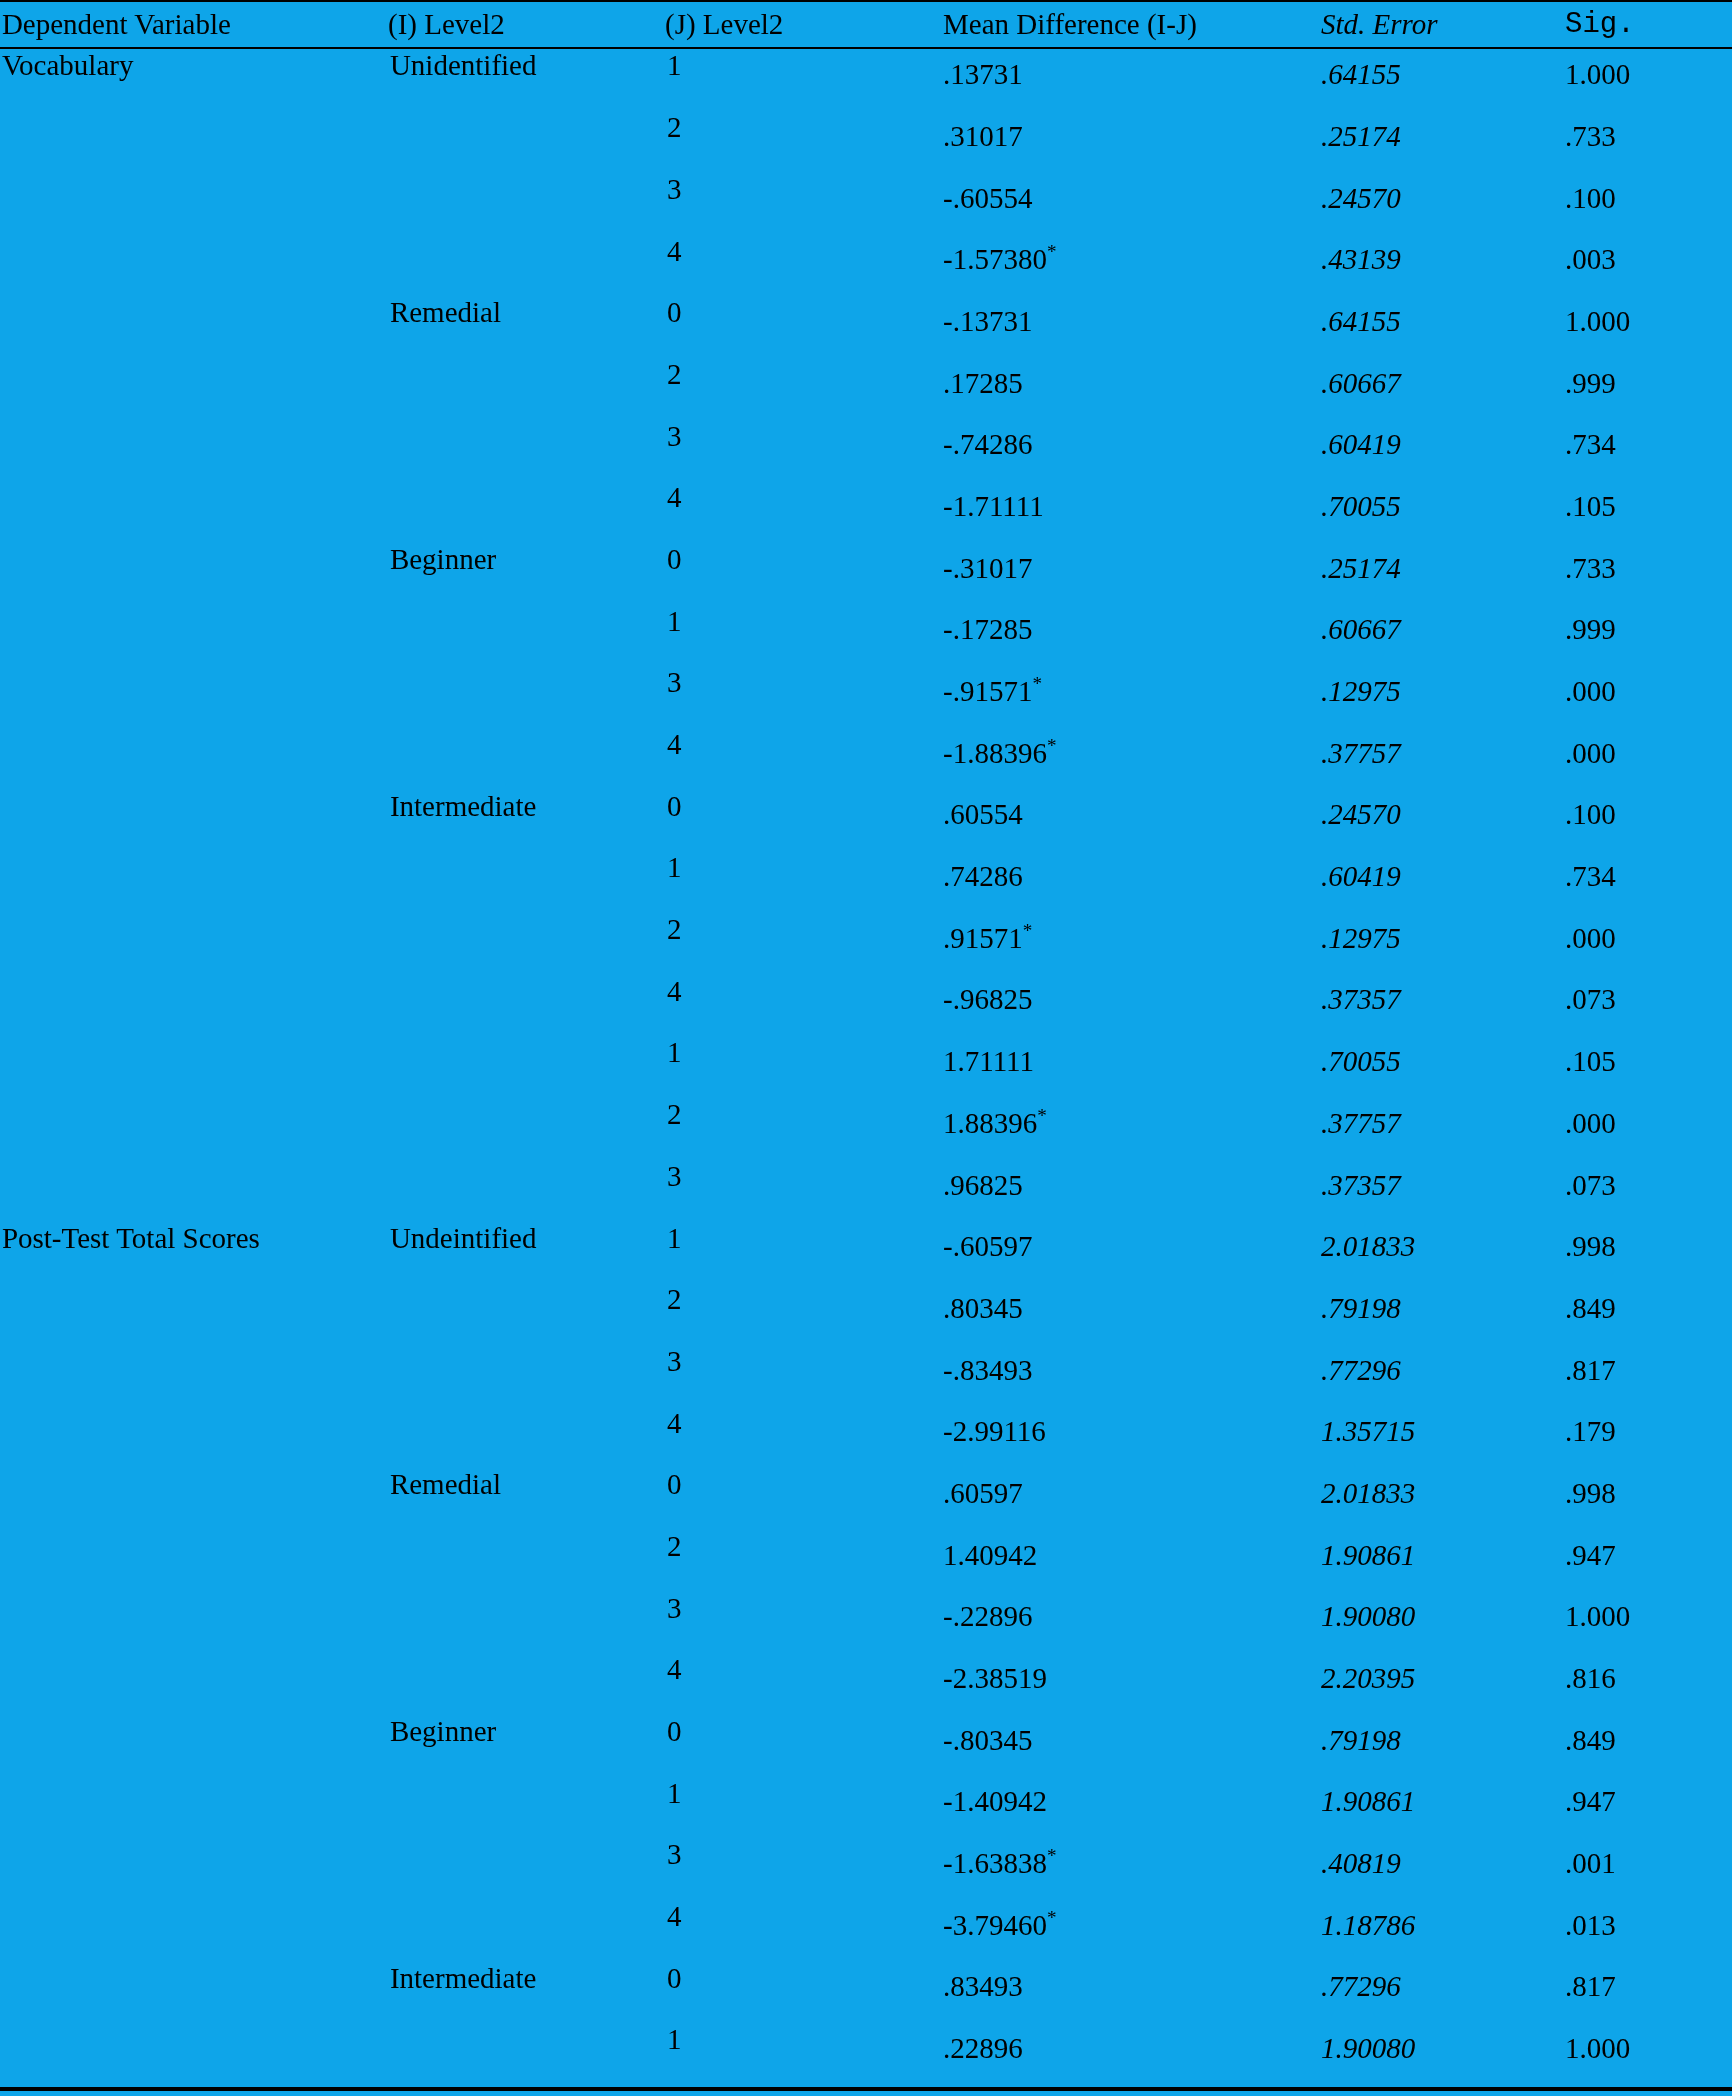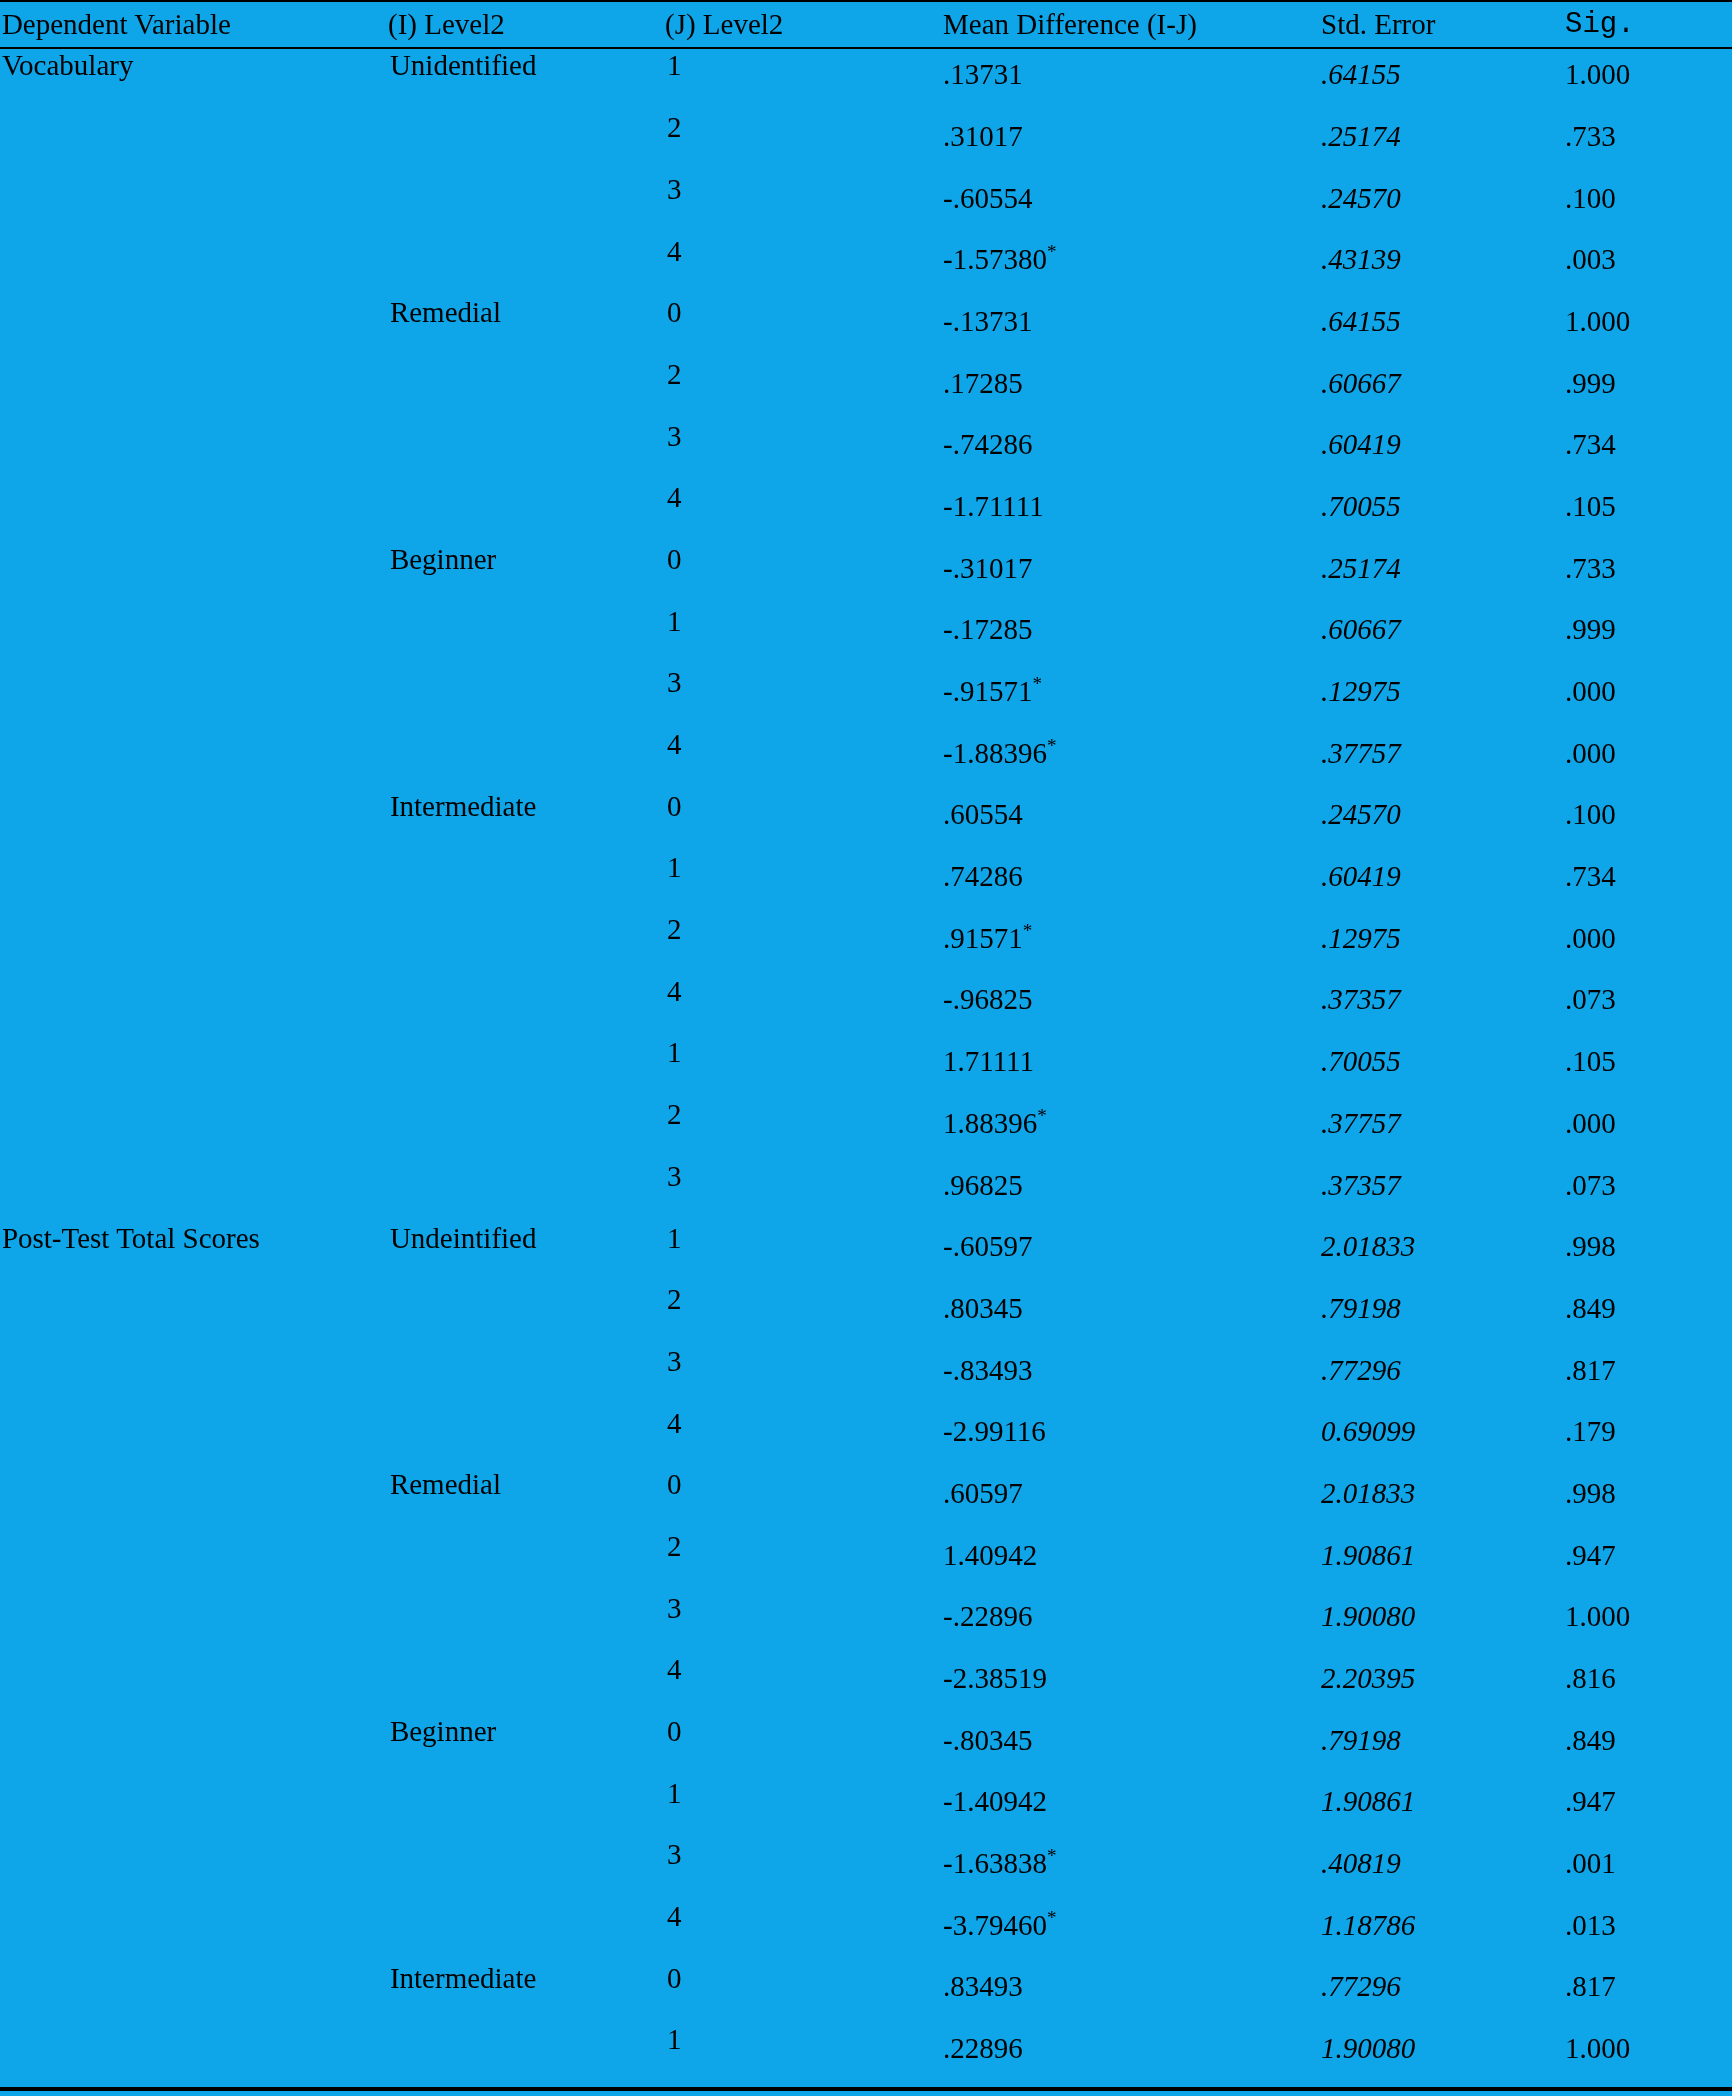--- a/index.html
+++ b/index.html
@@ -38,21 +38,21 @@
   thead th {
     font-weight: normal;
     font-size: 29px;
     text-align: left;
     vertical-align: bottom;
     padding: 7.8px 0 8.7px 0;
     white-space: nowrap;
   }
   thead th.h-dep  { padding-left: 1.9px; }
   thead th.h-mean { padding-left: 35px; }
-  thead th.h-se   { padding-left: 25px; }
+  thead th.h-se   { padding-left: 25px; font-style: italic; }
   thead th.h-sig  { padding-left: 31px; font-family: Liberation Mono, monospace; }
 
   thead tr.head-row {
     border-top: 2.9px solid #000;
     border-bottom: 2.9px solid #000;
   }
 
   tbody td {
     font-size: 29px;
     text-align: left;
@@ -284,21 +284,21 @@
           <td class="c-jlev">3</td>
           <td class="c-mean">-.83493</td>
           <td class="c-se">.77296</td>
           <td class="c-sig">.817</td>
         </tr>
         <tr>
           <td class="c-dep"><span class="blank">&nbsp;</span></td>
           <td class="c-ilev"><span class="blank">&nbsp;</span></td>
           <td class="c-jlev">4</td>
           <td class="c-mean">-2.99116</td>
-          <td class="c-se">0.69099</td>
+          <td class="c-se">1.35715</td>
           <td class="c-sig">.179</td>
         </tr>
         <tr>
           <td class="c-dep"><span class="blank">&nbsp;</span></td>
           <td class="c-ilev">Remedial</td>
           <td class="c-jlev">0</td>
           <td class="c-mean">.60597</td>
           <td class="c-se">2.01833</td>
           <td class="c-sig">.998</td>
         </tr>

